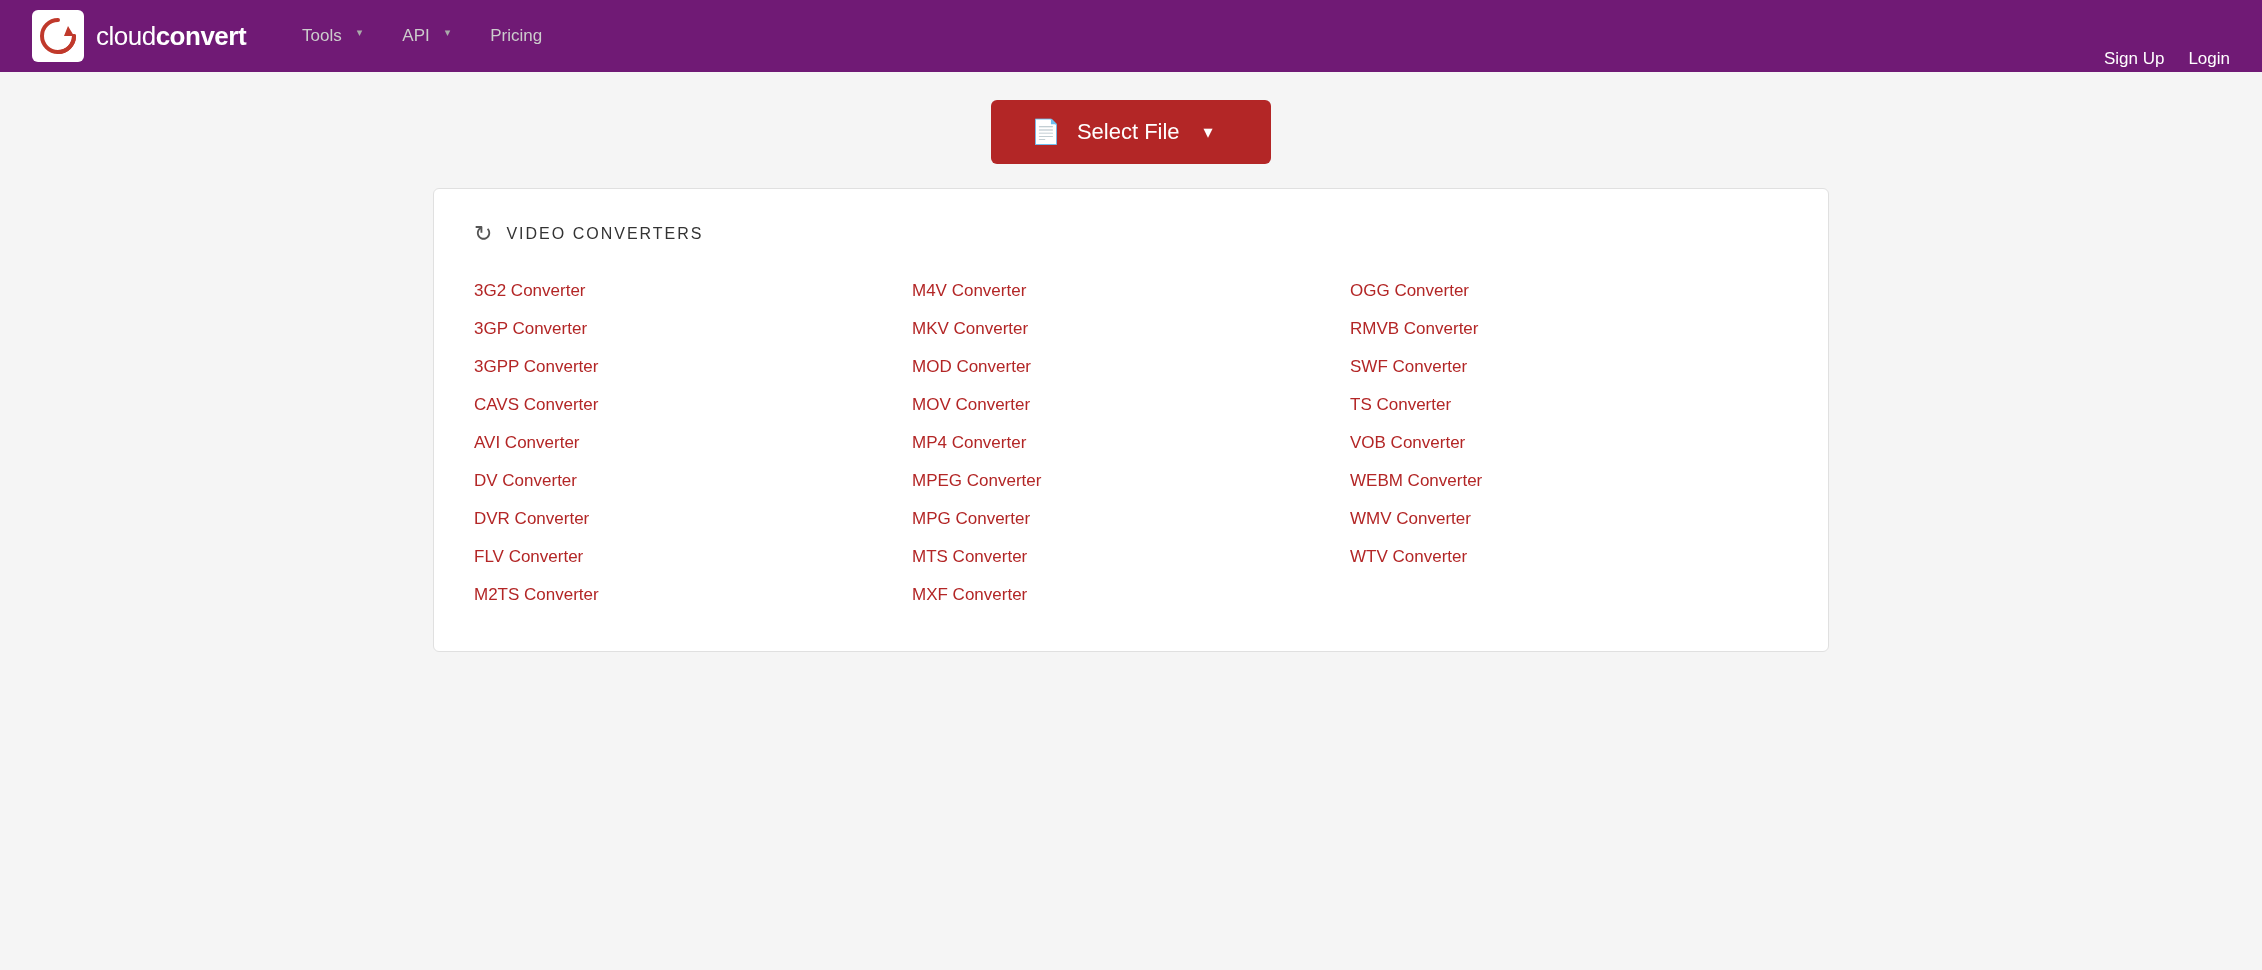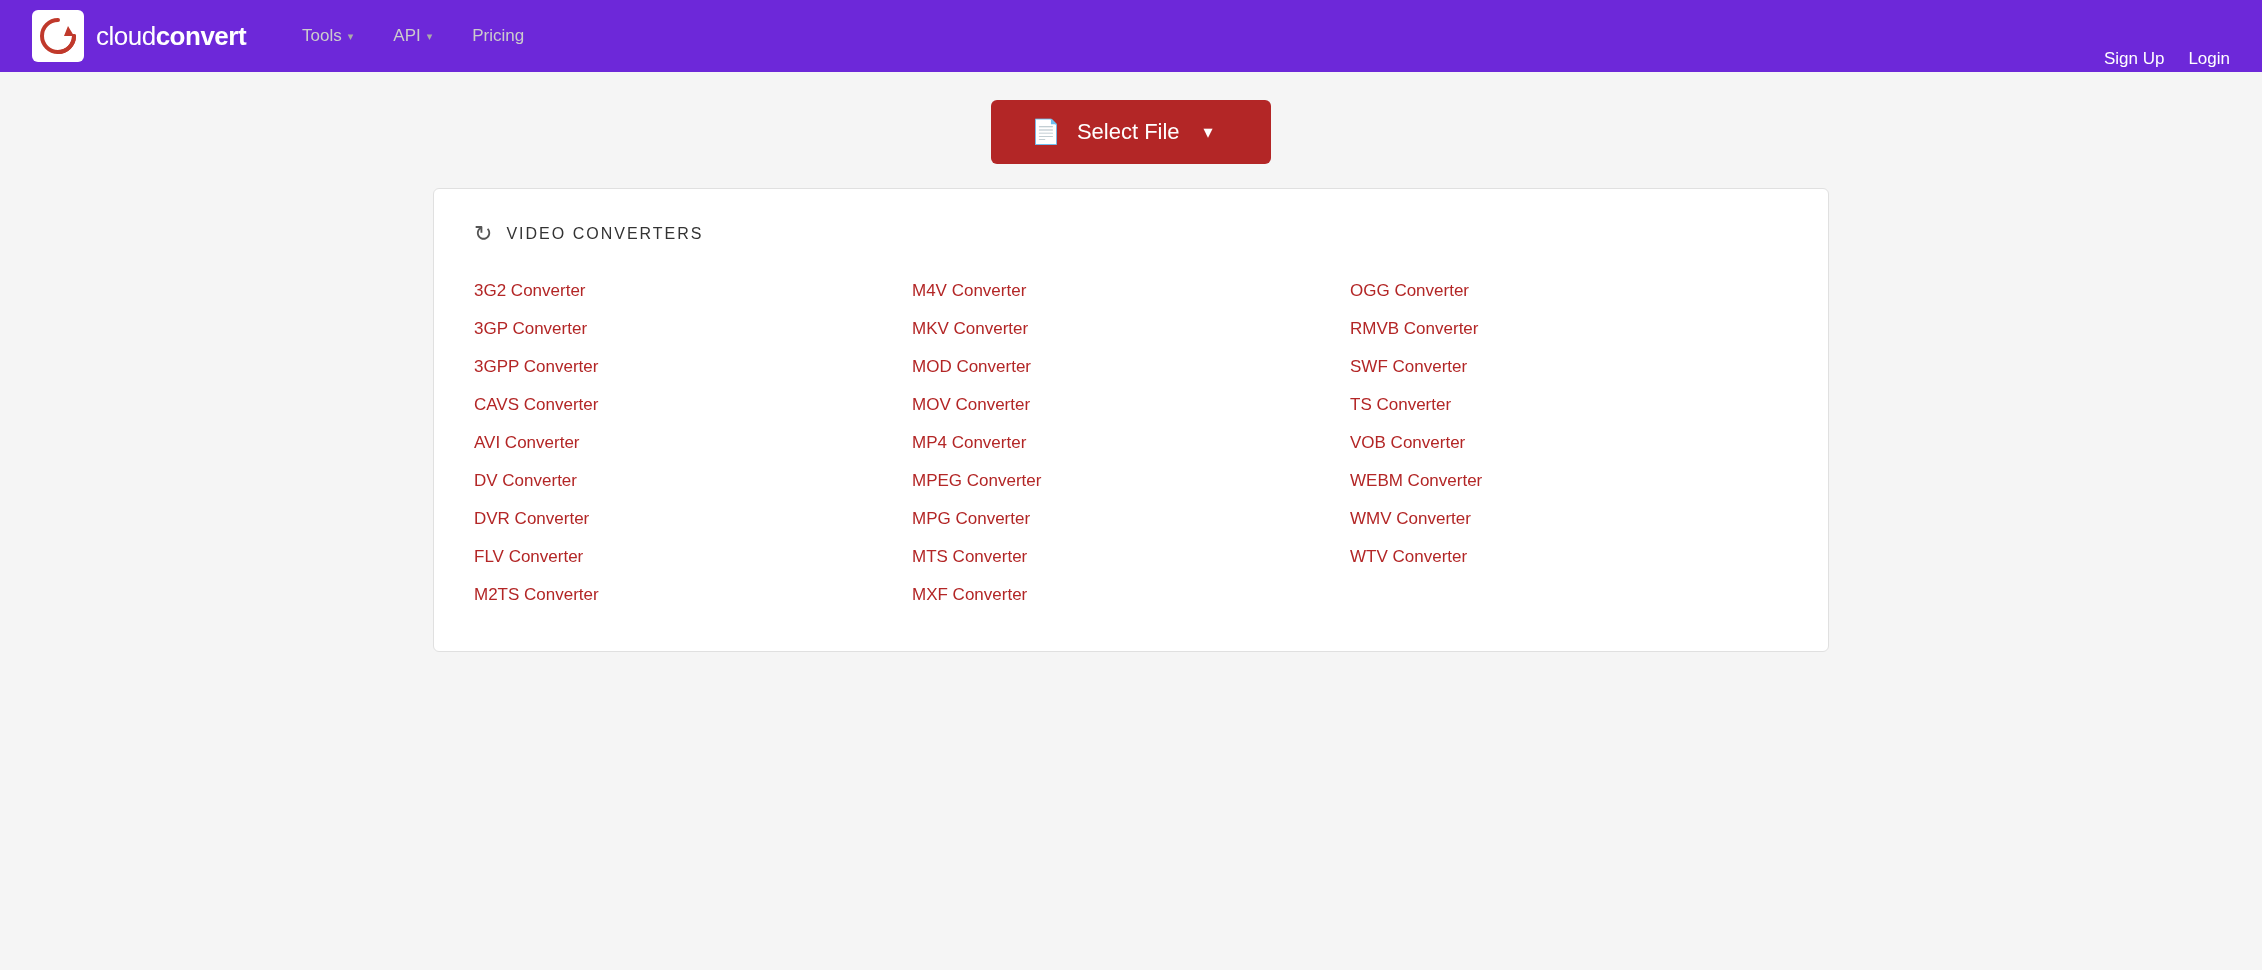--- a/index.html
+++ b/index.html
@@ -1,20 +1,20 @@
 <!DOCTYPE html>
 <html><head>
   <meta charset="utf-8">
   <style>
     * { margin: 0; padding: 0; box-sizing: border-box; }
     body { font-family: 'Segoe UI', Arial, sans-serif; background: #f5f5f5; min-height: 100vh; }
 
     
     .navbar {
-      background: #6d28d9;
+      background: #701a75;
       display: flex;
       align-items: center;
       padding: 0 32px;
       height: 72px;
     }
     .nav-logo {
       display: flex;
       align-items: center;
       gap: 12px;
       margin-right: 40px;
@@ -37,22 +37,21 @@
       display: flex;
       align-items: center;
       gap: 8px;
       flex: 1;
     }
     .nav-link {
       color: #ccc;
       font-size: 17px;
       padding: 8px 16px;
       display: flex;
-      align-items: center;
-      gap: 6px;
+      gap: 15px;
       cursor: pointer;
       border-radius: 4px;
       transition: color 0.2s;
     }
     .chevron-down {
       font-size: 11px;
       color: #aaa;
     }
     .nav-right {
       display: flex;

